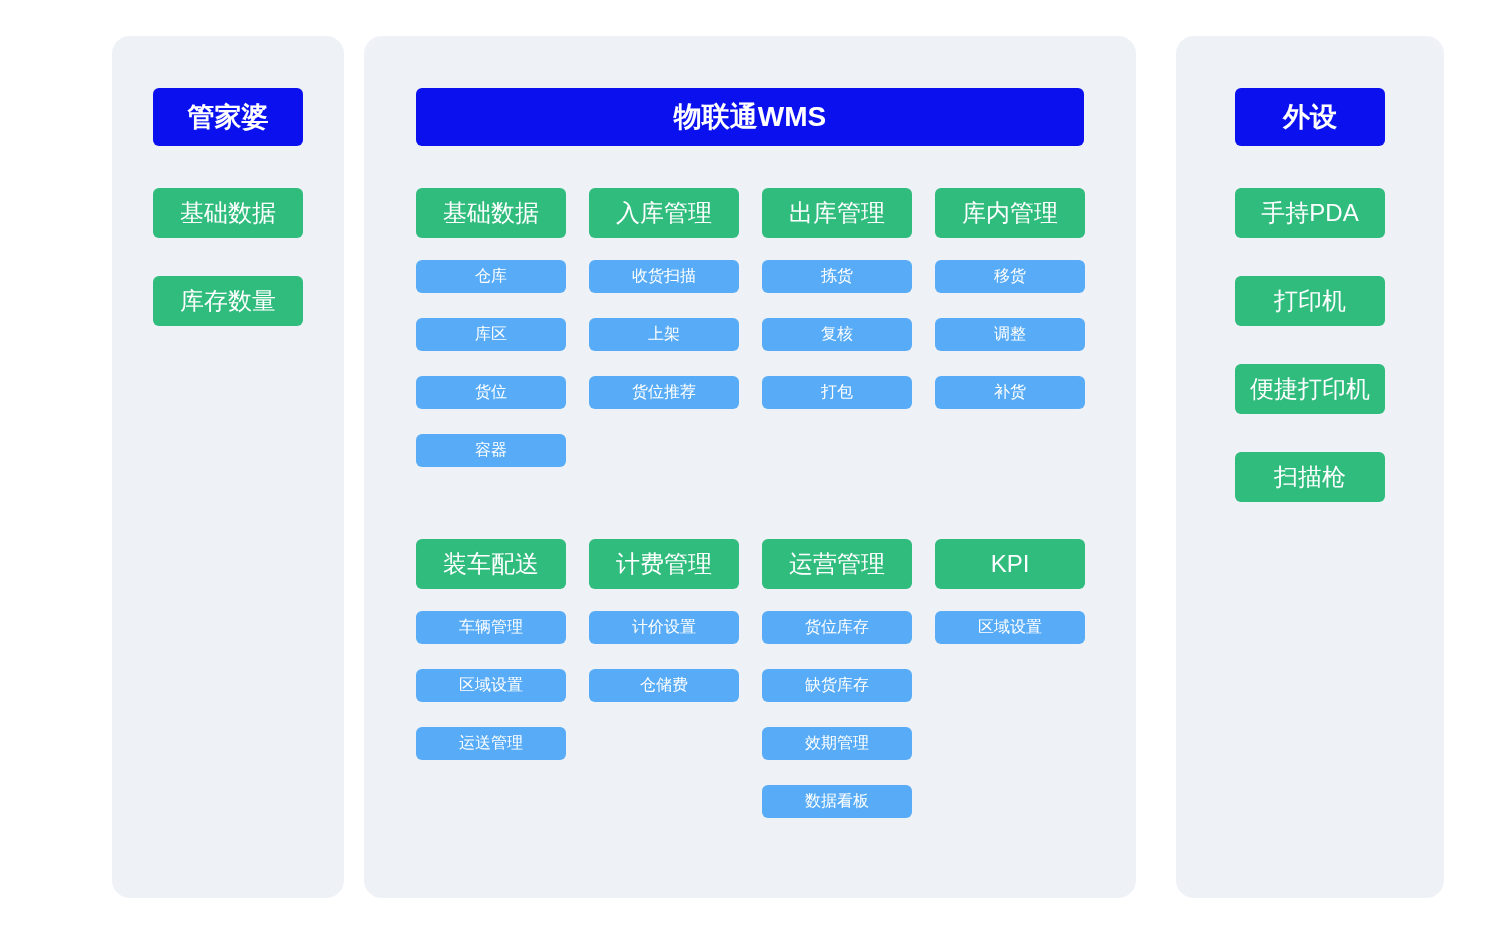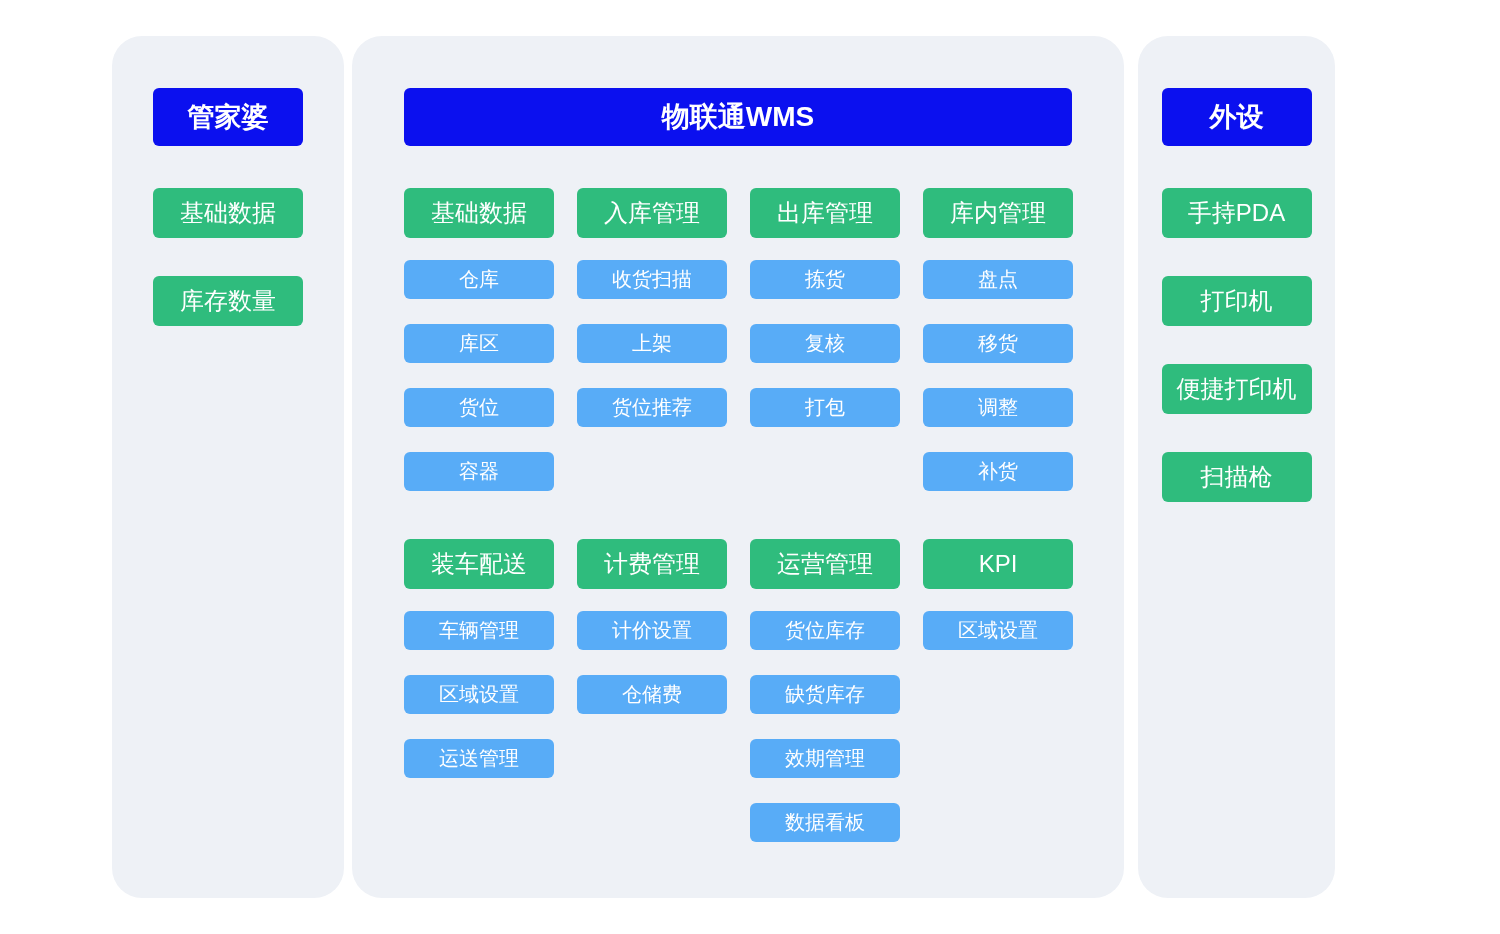--- a/index.html
+++ b/index.html
@@ -9,25 +9,25 @@
     height: 934px;
     background: #ffffff;
     font-family: "Liberation Sans", "DejaVu Sans", sans-serif;
     overflow: hidden;
   }
   .panel {
     position: absolute;
     top: 36px;
     height: 862px;
     background: #eef1f6;
-    border-radius: 30px;
+    border-radius: 18px;
   }
   .panel-left   { left: 112px;  width: 232px; }
-  .panel-center { left: 352px;  width: 772px; }
-  .panel-right  { left: 1138px; width: 197px; }
+  .panel-center { left: 364px;  width: 772px; }
+  .panel-right  { left: 1176px; width: 268px; }
 
   .blue-header {
     background: #0b10ef;
     color: #ffffff;
     font-weight: bold;
     border-radius: 6px;
     display: flex;
     align-items: center;
     justify-content: center;
   }
@@ -70,25 +70,25 @@
     margin-bottom: 22px;
     background: #2fbc7d;
     color: #ffffff;
     font-size: 24px;
     border-radius: 6px;
     display: flex;
     align-items: center;
     justify-content: center;
   }
   .sub-btn {
-    height: 39px;
+    height: 33px;
     margin-bottom: 25px;
     background: #58acf7;
     color: #ffffff;
-    font-size: 20px;
+    font-size: 16px;
     border-radius: 6px;
     display: flex;
     align-items: center;
     justify-content: center;
   }
 </style>
 </head>
 <body>
 
 <div class="stage">
@@ -117,21 +117,20 @@
         <div class="sub-btn">货位推荐</div>
       </div>
       <div class="col">
         <div class="cat-header">出库管理</div>
         <div class="sub-btn">拣货</div>
         <div class="sub-btn">复核</div>
         <div class="sub-btn">打包</div>
       </div>
       <div class="col">
         <div class="cat-header">库内管理</div>
-        <div class="sub-btn">盘点</div>
         <div class="sub-btn">移货</div>
         <div class="sub-btn">调整</div>
         <div class="sub-btn">补货</div>
       </div>
     </div>
 
     <div class="section section-2">
       <div class="col">
         <div class="cat-header">装车配送</div>
         <div class="sub-btn">车辆管理</div>

